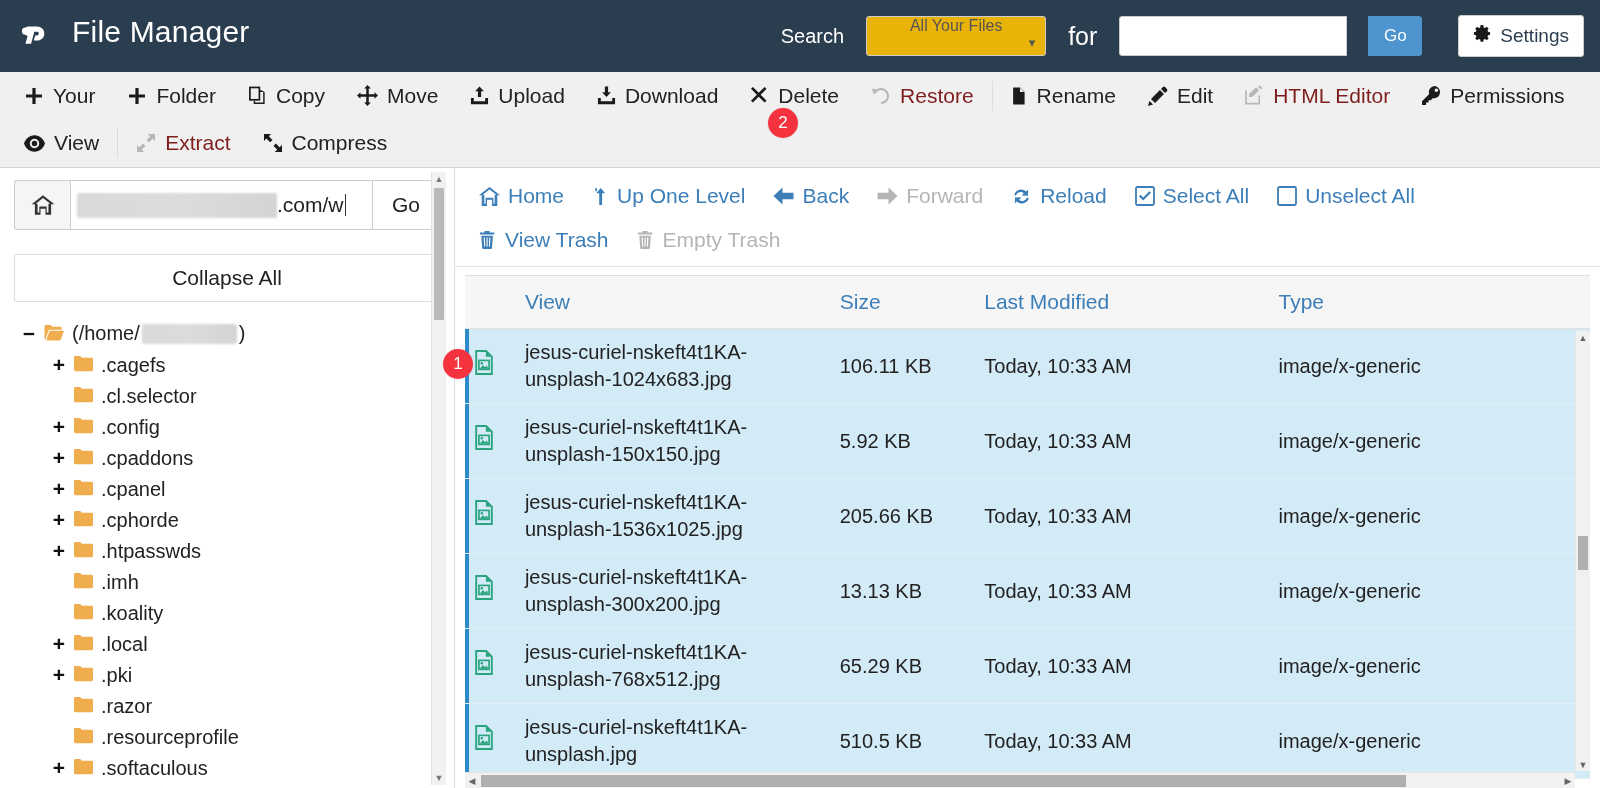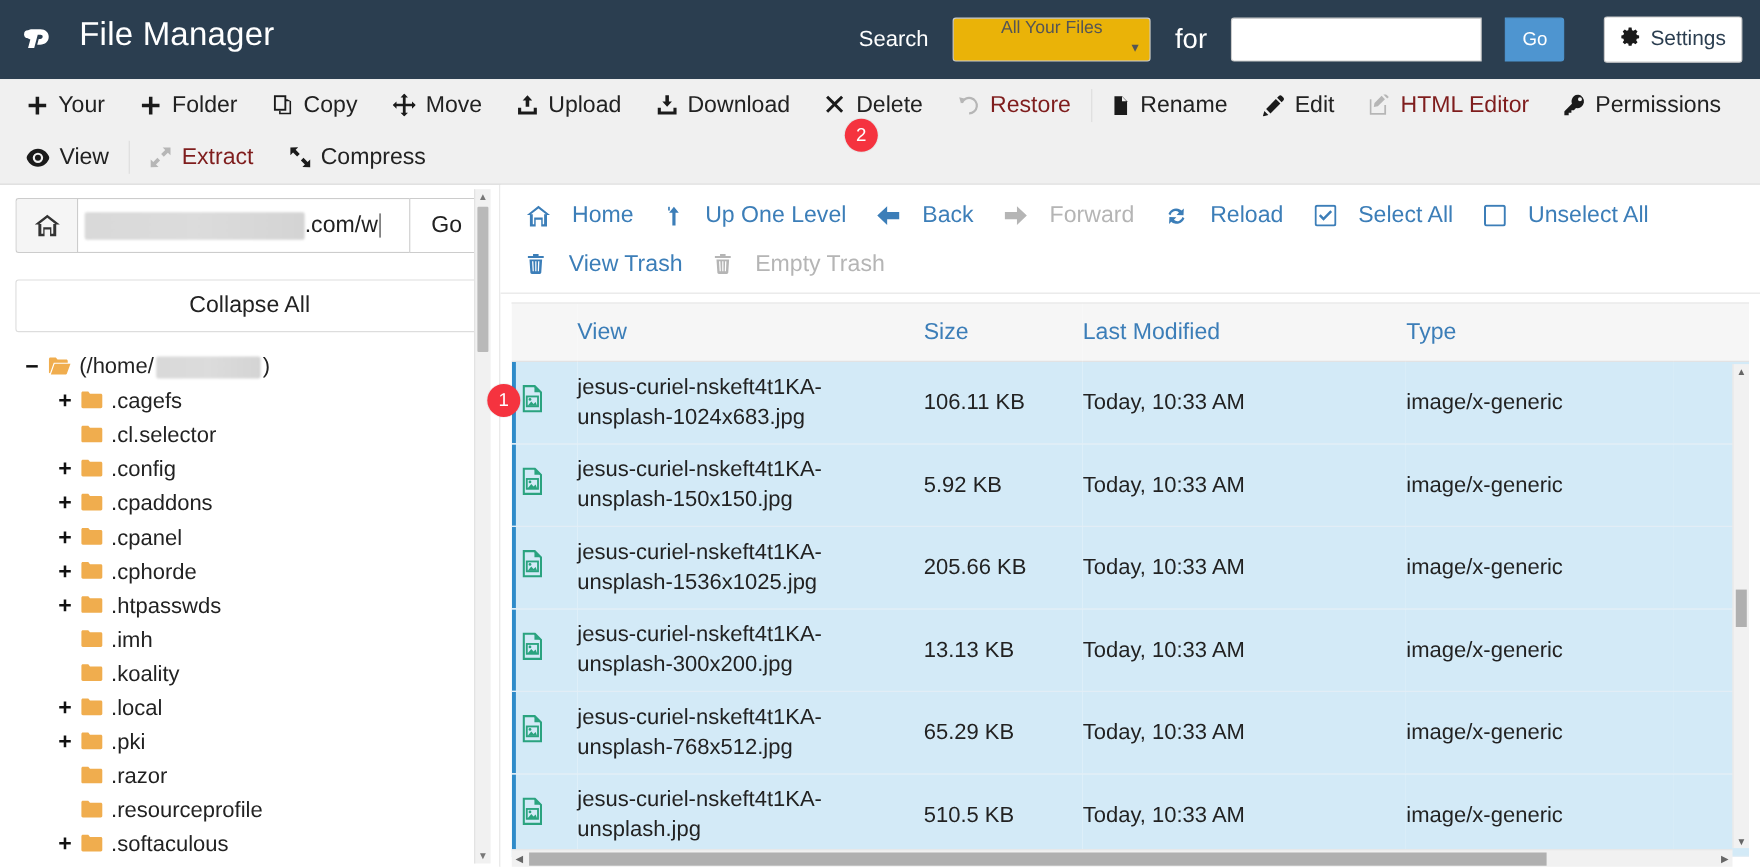--- a/index.html
+++ b/index.html
@@ -277,21 +277,21 @@
     min-width: 0;
   }
   .nav-bar {
     border: 1px solid #e3e3e3;
     border-top: none; border-left: none; border-right: none;
     padding: 6px 10px 4px 10px;
     background: #fff;
   }
   .nav-row { display: flex; align-items: center; height: 44px; }
   .nav-item {
-    display: flex; align-items: center; gap: 20px;
+    display: flex; align-items: center; gap: 8px;
     padding: 0 14px;
     font-size: 21px;
     color: #3c7eb8;
     cursor: pointer;
     white-space: nowrap;
   }
   .nav-item.disabled { color: #b5b5b5; cursor: default; }
 
   .table-wrap {
     flex: 1;

